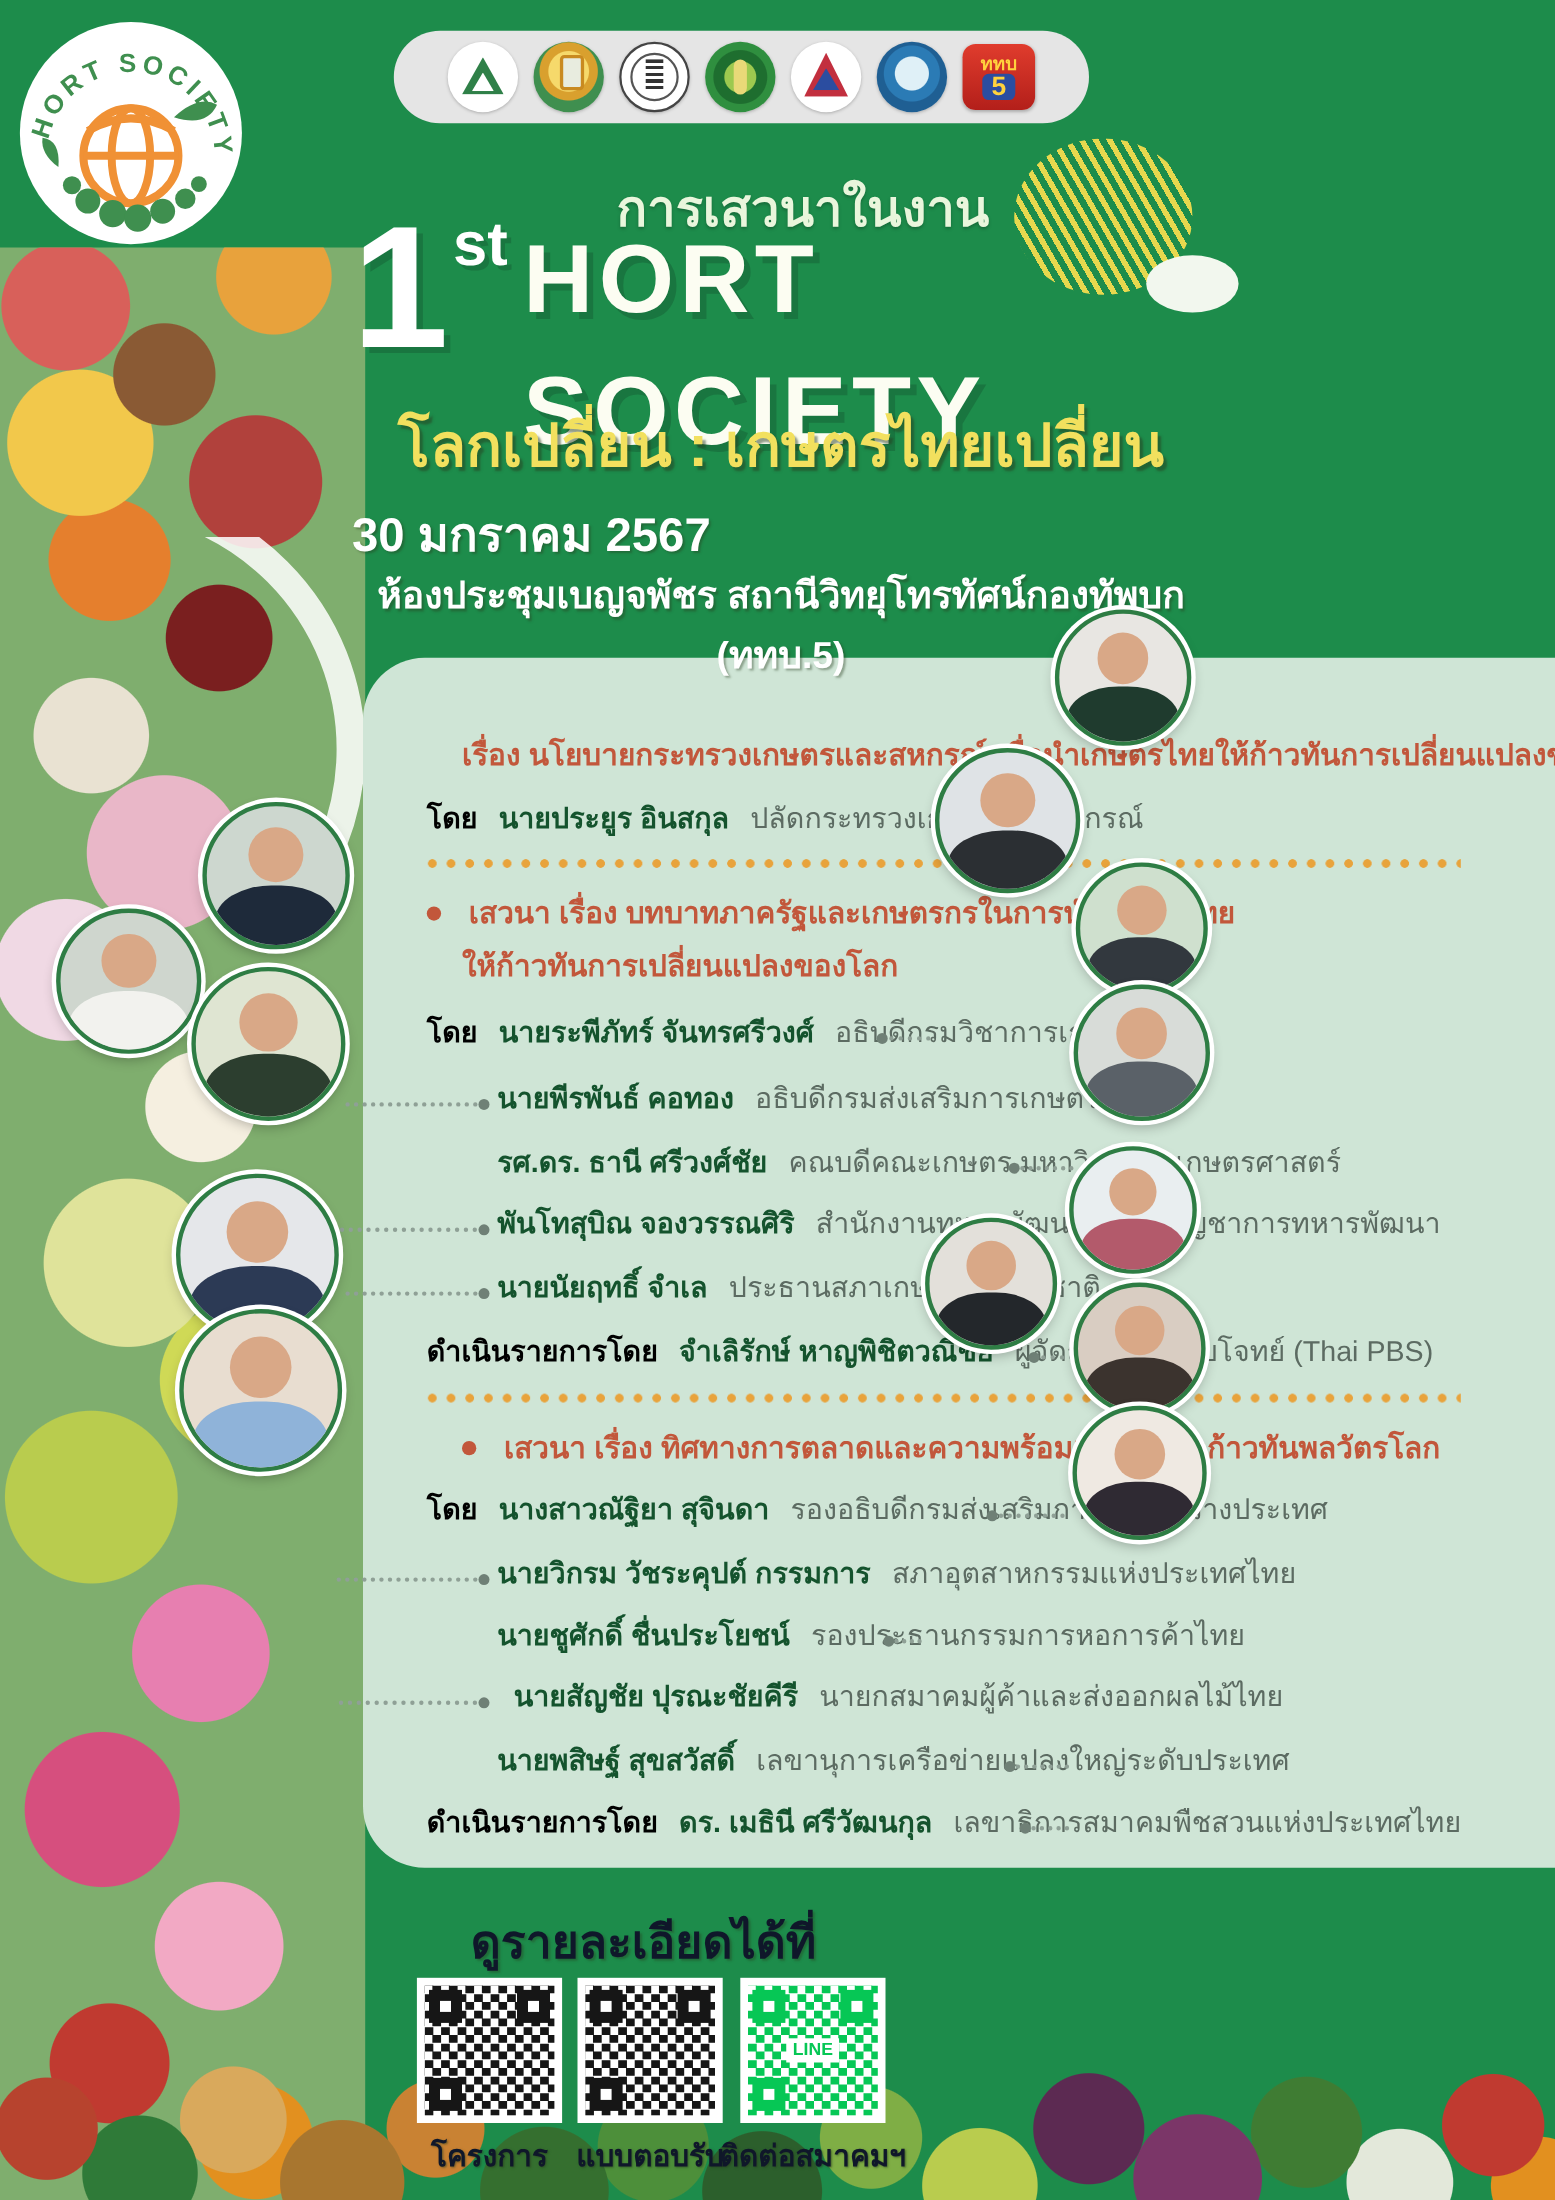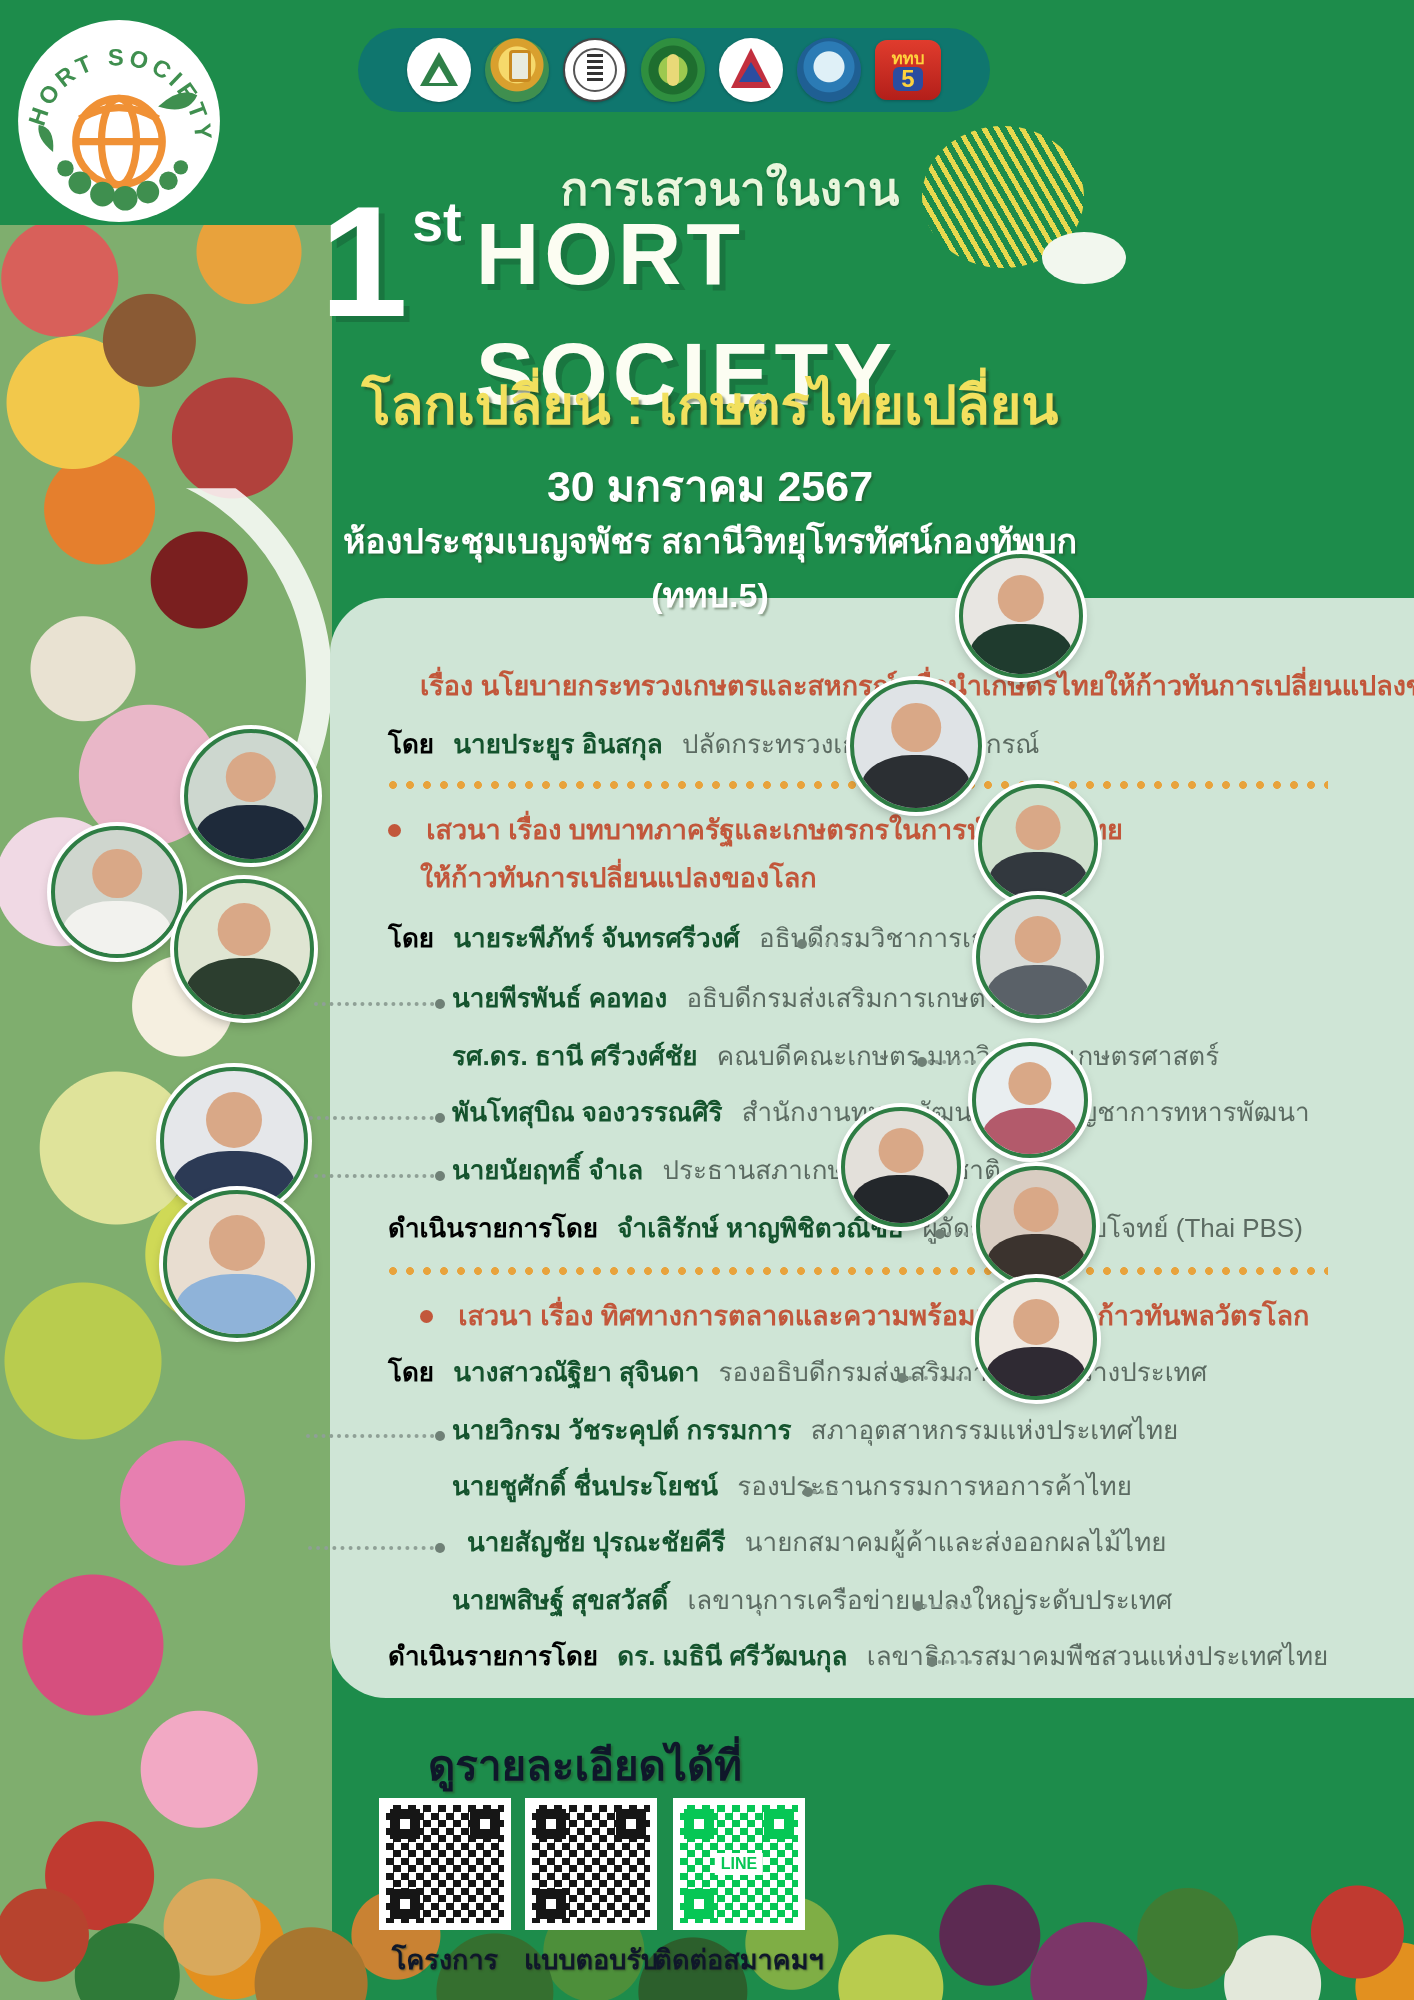--- a/index.html
+++ b/index.html
@@ -49,21 +49,21 @@
       radial-gradient(circle at 96% 58%, #c03a30 0 46px, transparent 47px),
       radial-gradient(circle at 99% 92%, #e2901f 0 44px, transparent 45px);}
   .swoosh{position:absolute;left:-150px;top:440px;width:430px;height:430px;border:26px solid rgba(255,255,255,.85);
     border-radius:50%;z-index:1;clip-path:inset(10% 0 20% 55%);}
 
   
   .brand-logo{position:absolute;left:16px;top:18px;z-index:3;}
 
   
   .partner-pill{position:absolute;left:358px;top:28px;width:632px;height:84px;border-radius:44px;
-    background:#0f766e;z-index:3;display:flex;align-items:center;justify-content:center;gap:14px;}
+    background:#e5e5e5;z-index:3;display:flex;align-items:center;justify-content:center;gap:14px;}
   .plogo{width:64px;height:64px;border-radius:50%;position:relative;flex:0 0 auto;box-shadow:0 1px 3px rgba(0,0,0,.25);}
   .plogo.hsst{background:#fff;}
   .plogo.hsst::before{content:"";position:absolute;left:13px;top:14px;width:38px;height:34px;
     background:#2f8048;clip-path:polygon(50% 0,100% 100%,0 100%);}
   .plogo.hsst::after{content:"";position:absolute;left:22px;top:28px;width:20px;height:17px;
     background:#fff;clip-path:polygon(50% 0,100% 100%,0 100%);}
   .plogo.doa{background:radial-gradient(circle at 50% 42%,#f6d96b 0 18px,#d9a02e 19px 26px,#3f8f4f 27px);}
   .plogo.doa::before{content:"";position:absolute;left:24px;top:12px;width:16px;height:26px;background:#e8ecdf;border:3px solid #c98a20;border-radius:4px;}
   .plogo.doae{background:#fff;border:2px solid #444;box-sizing:border-box;}
   .plogo.doae::before{content:"";position:absolute;left:8px;top:8px;right:8px;bottom:8px;border:2px solid #555;border-radius:50%;}
@@ -88,21 +88,21 @@
   .tag-moon{position:absolute;left:1042px;top:232px;width:84px;height:52px;border-radius:50%;background:#f2f7ee;z-index:2;}
   .event-tag{position:absolute;left:400px;top:152px;width:660px;text-align:center;z-index:3;
     color:#e9f6dc;font-size:46px;font-weight:800;text-shadow:0 2px 3px rgba(0,0,0,.25);}
   .title-row{position:absolute;left:320px;top:186px;width:780px;z-index:3;display:flex;align-items:flex-start;justify-content:center;}
   .big-one{font-size:158px;line-height:150px;font-weight:800;color:#fff;text-shadow:6px 6px 0 rgba(22,92,50,.45);}
   .ordinal{font-size:56px;line-height:56px;font-weight:700;color:#fff;margin:8px 14px 0 4px;text-shadow:4px 4px 0 rgba(22,92,50,.45);}
   .big-title{font-size:88px;line-height:120px;font-weight:700;letter-spacing:5px;color:#fcfdf2;margin-top:8px;
     text-shadow:6px 6px 0 rgba(22,92,50,.45);}
   .subtitle{position:absolute;left:320px;top:362px;width:780px;text-align:center;z-index:3;
     color:#f2e05e;font-size:54px;font-weight:700;text-shadow:3px 3px 2px rgba(40,60,30,.5);}
-  .date-line{position:absolute;left:320px;top:452px;width:780px;text-align:center;z-index:3;
+  .date-line{position:absolute;left:320px;top:452px;width:780px;z-index:3;
     color:#fff;font-size:43px;font-weight:700;text-shadow:2px 2px 2px rgba(40,60,30,.4);}
   .venue-line{position:absolute;left:280px;top:514px;width:860px;text-align:center;z-index:3;
     color:#fff;font-size:34px;font-weight:700;text-shadow:2px 2px 2px rgba(40,60,30,.4);}
 
   
   .panel{position:absolute;left:330px;top:598px;width:1084px;height:1100px;background:#cfe5d6;
     border-radius:56px 0 0 56px;z-index:2;}
   .line{position:absolute;white-space:nowrap;z-index:4;font-size:26px;line-height:36px;}
   .bullet{display:inline-block;width:13px;height:13px;border-radius:50%;background:#c2573b;margin:0 18px 4px 0;vertical-align:middle;}
   .sec-t{color:#c2573b;font-weight:800;font-size:27px;}

